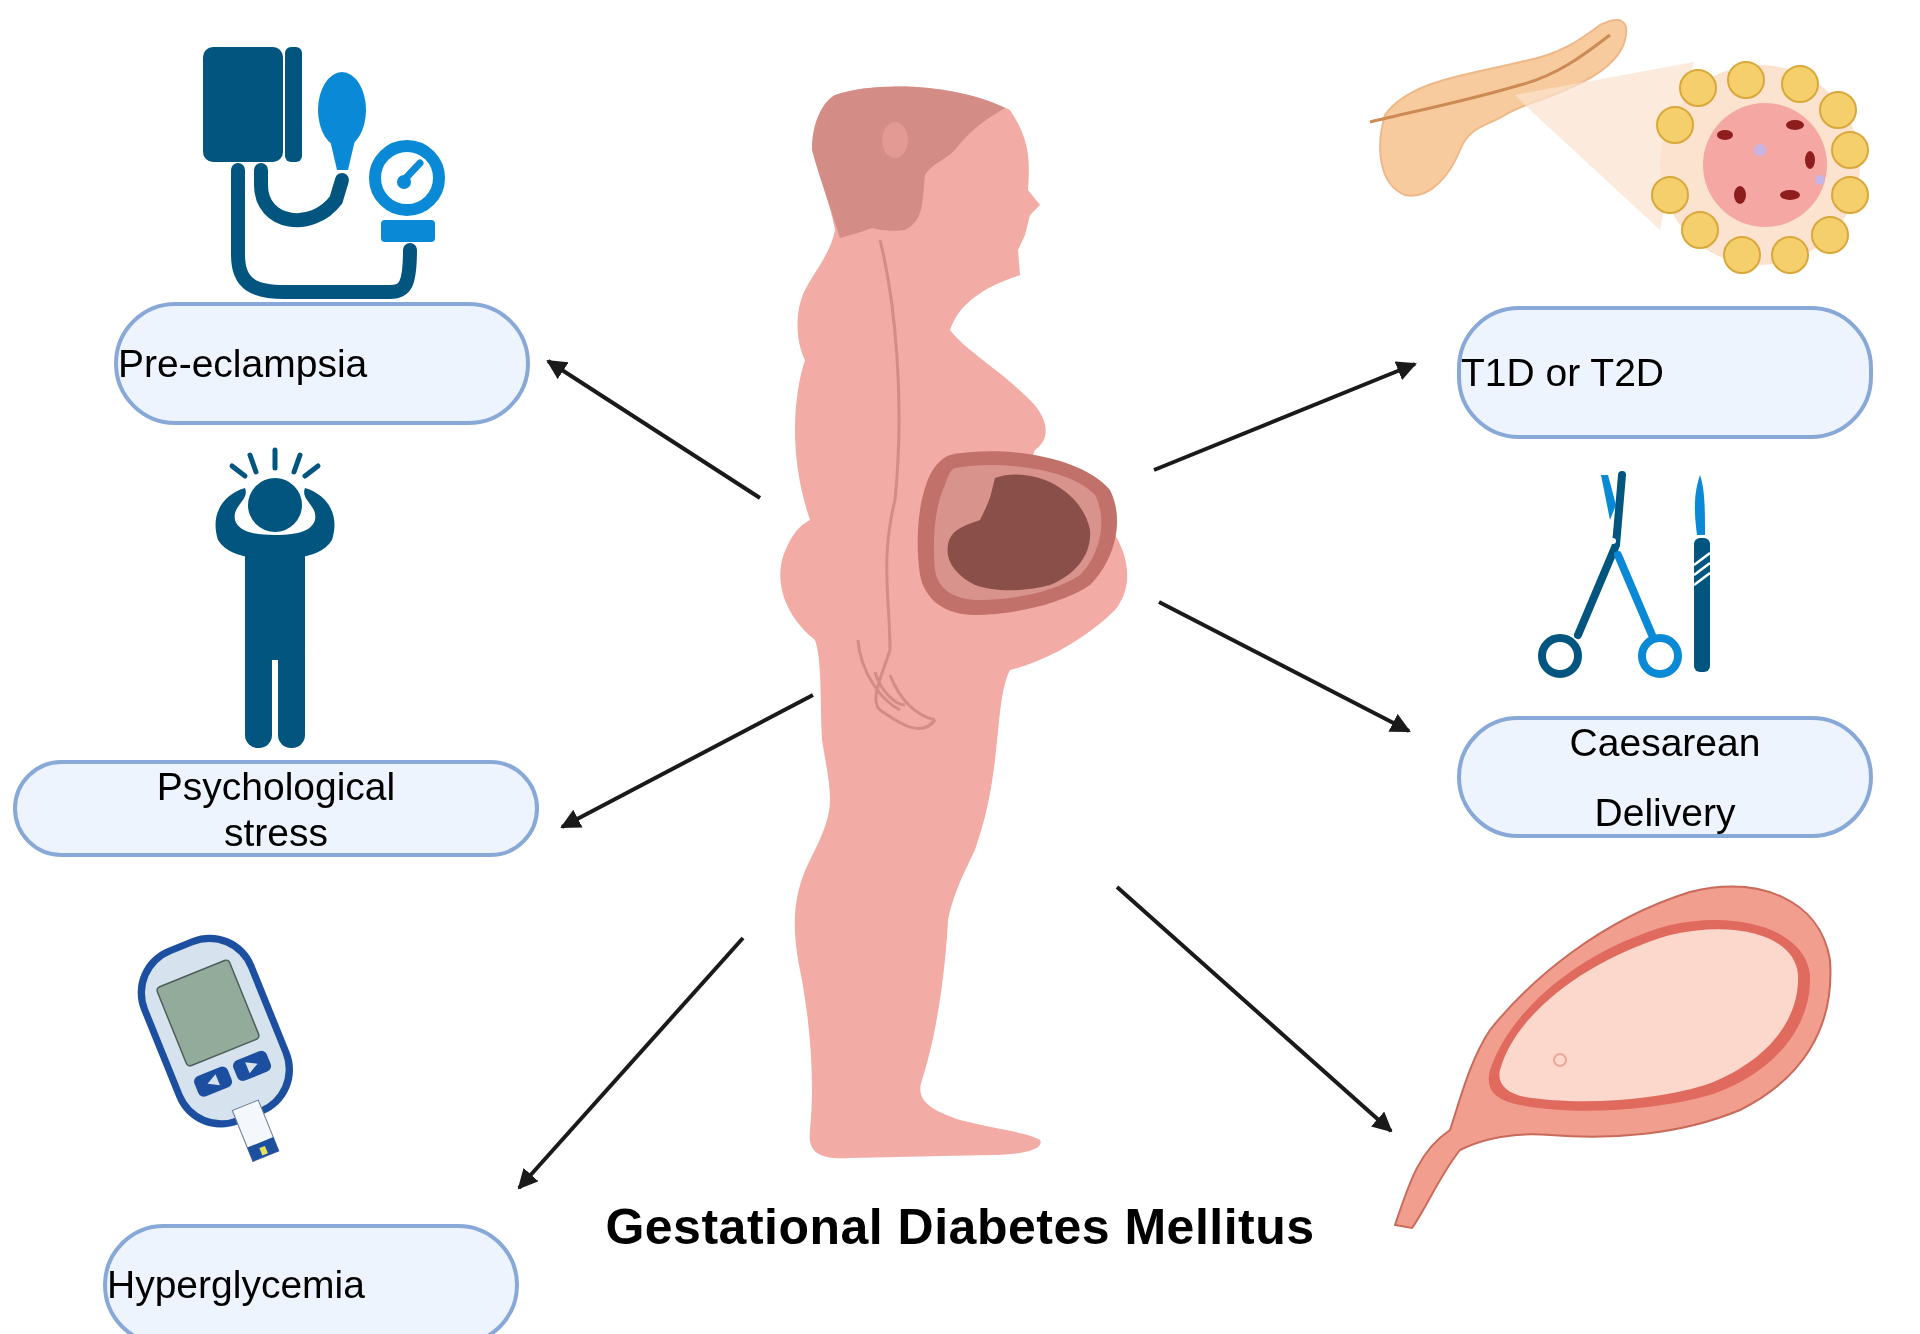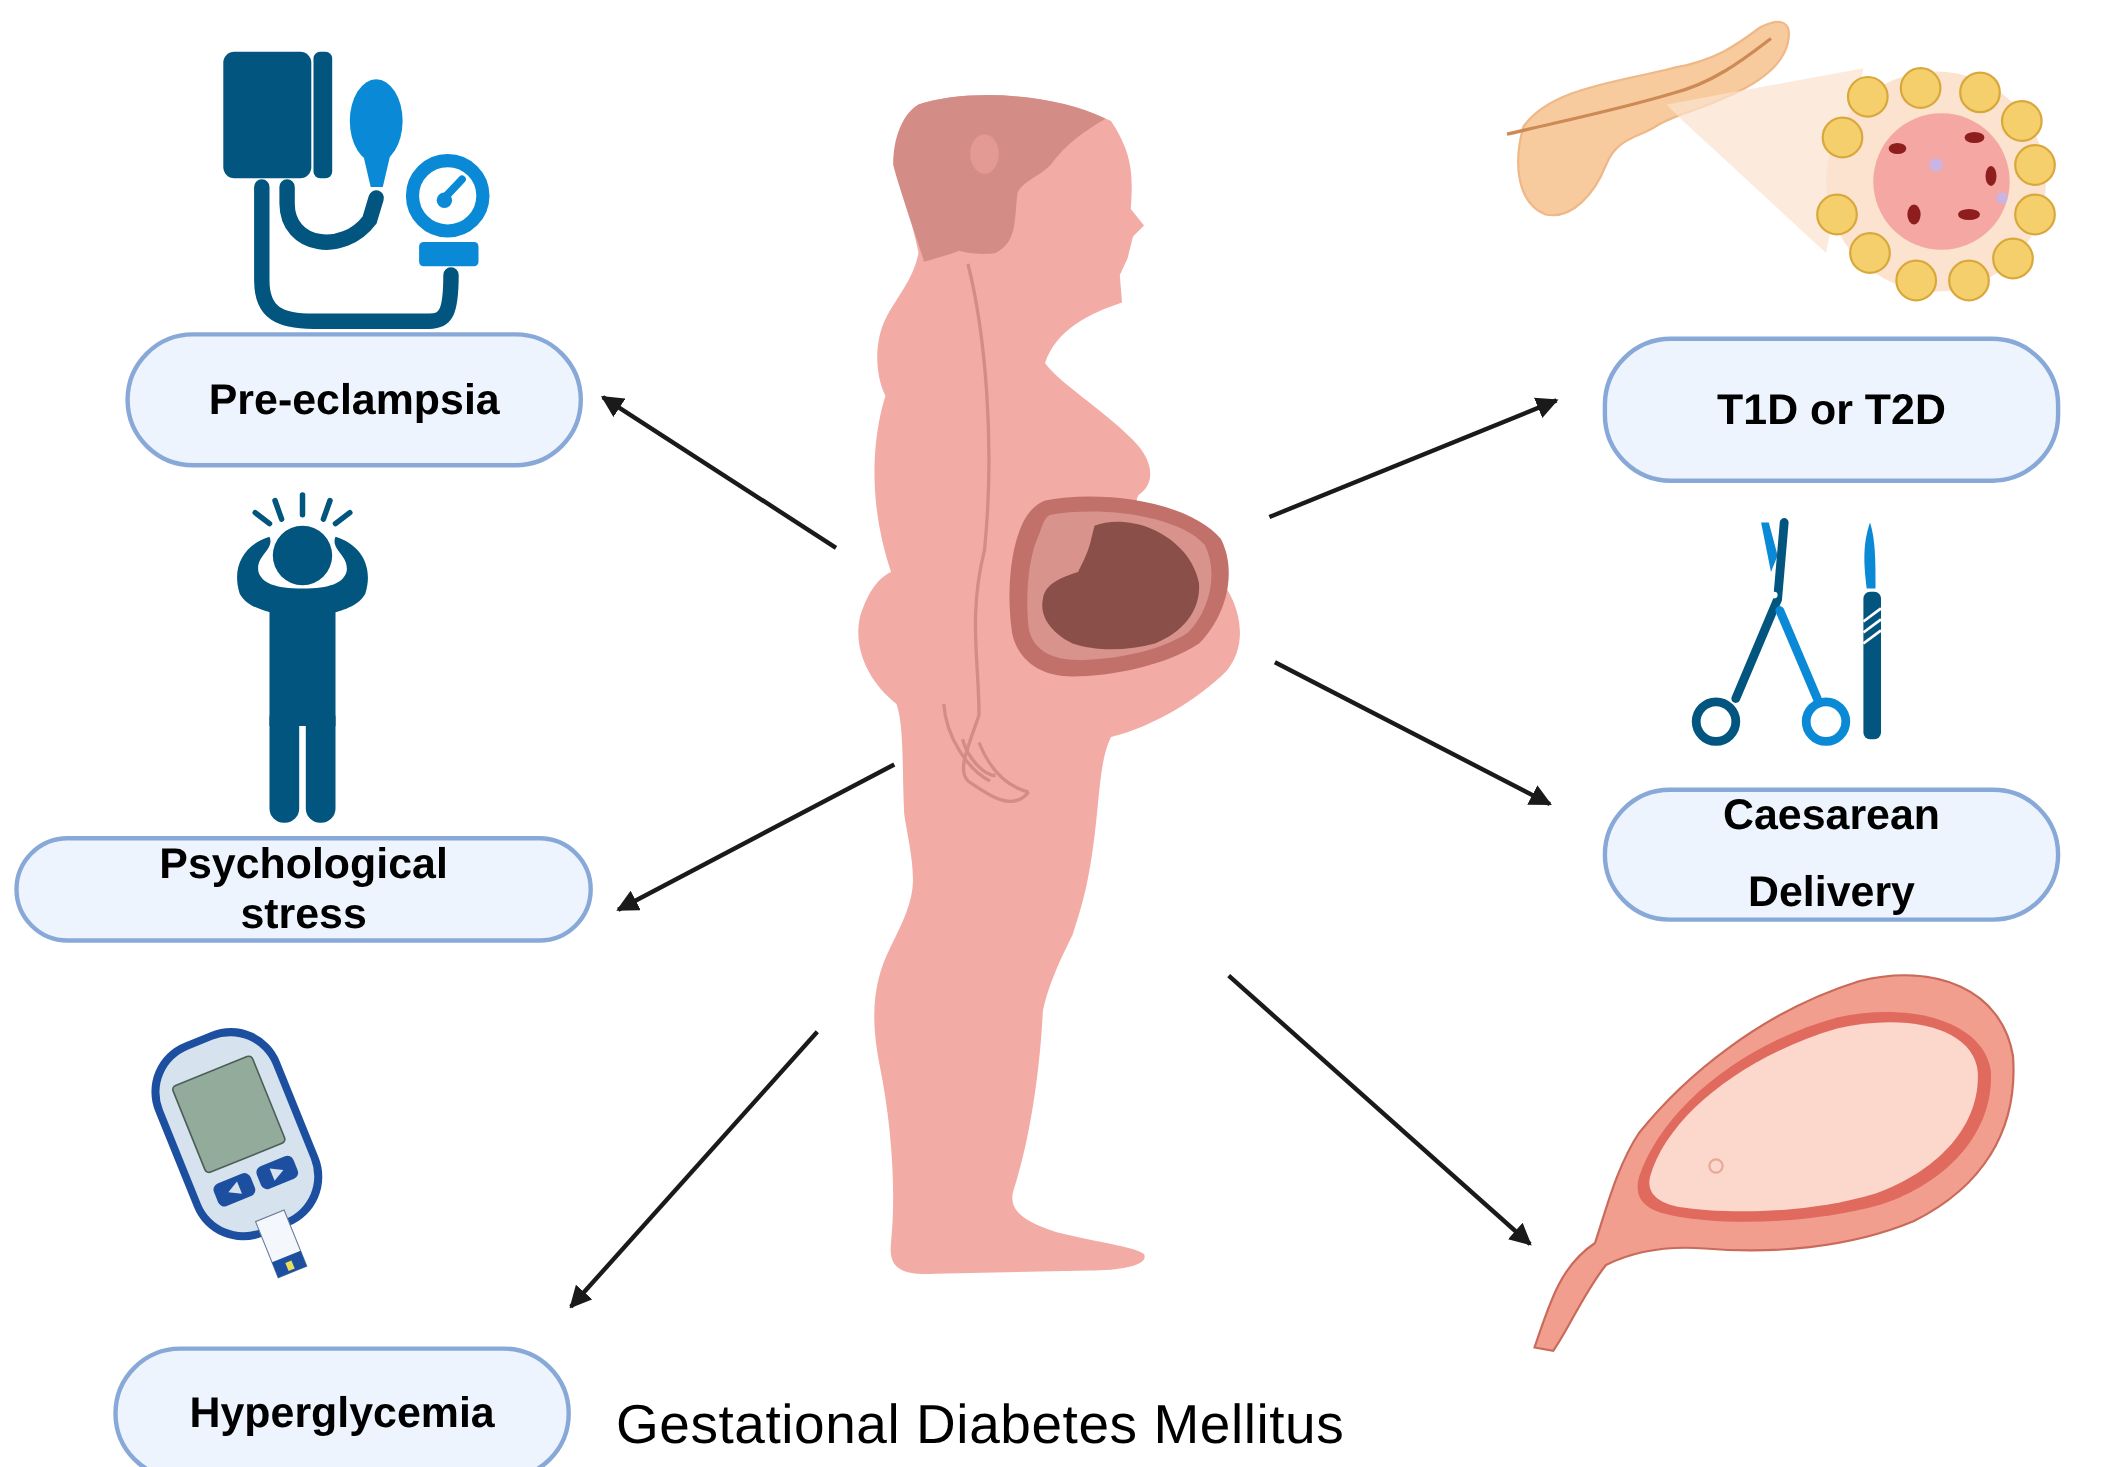--- a/index.html
+++ b/index.html
@@ -2,27 +2,27 @@
 <html><head>
 <meta charset="utf-8">
 <style>
   html, body { margin: 0; padding: 0; background: #ffffff; }
   body { width: 1920px; height: 1334px; position: relative; overflow: hidden;
          font-family: "Liberation Sans", "DejaVu Sans", sans-serif; }
   .canvas { position: absolute; left: 0; top: 0; width: 1920px; height: 1334px; }
   .pill {
     position: absolute; box-sizing: border-box;
     background: #eef4fd; border: 4px solid #88a9d8; border-radius: 62px;
-    display: flex; align-items: center; justify-content: center; text-align: center;
-    font-weight: bold; font-size: 39px; line-height: 46px; color: #000;
+    display: flex; align-items: center; justify-content: flex-start; text-align: center;
+    font-weight: normal; font-size: 39px; line-height: 46px; color: #000;
   }
   .pill span { display: block; }
   .title {
-    position: absolute; left: 560px; top: 1266px; width: 800px; text-align: left;
-    font-weight: normal; font-size: 50px; color: #000; letter-spacing: 0.5px;
+    position: absolute; left: 560px; top: 1198px; width: 800px; text-align: center;
+    font-weight: bold; font-size: 50px; color: #000; letter-spacing: 0.5px;
   }
   svg.layer { position: absolute; left: 0; top: 0; }
 </style>
 </head>
 <body>
 
 <div class="canvas">
 
   <svg class="layer" width="1920" height="1334">
     <defs>

